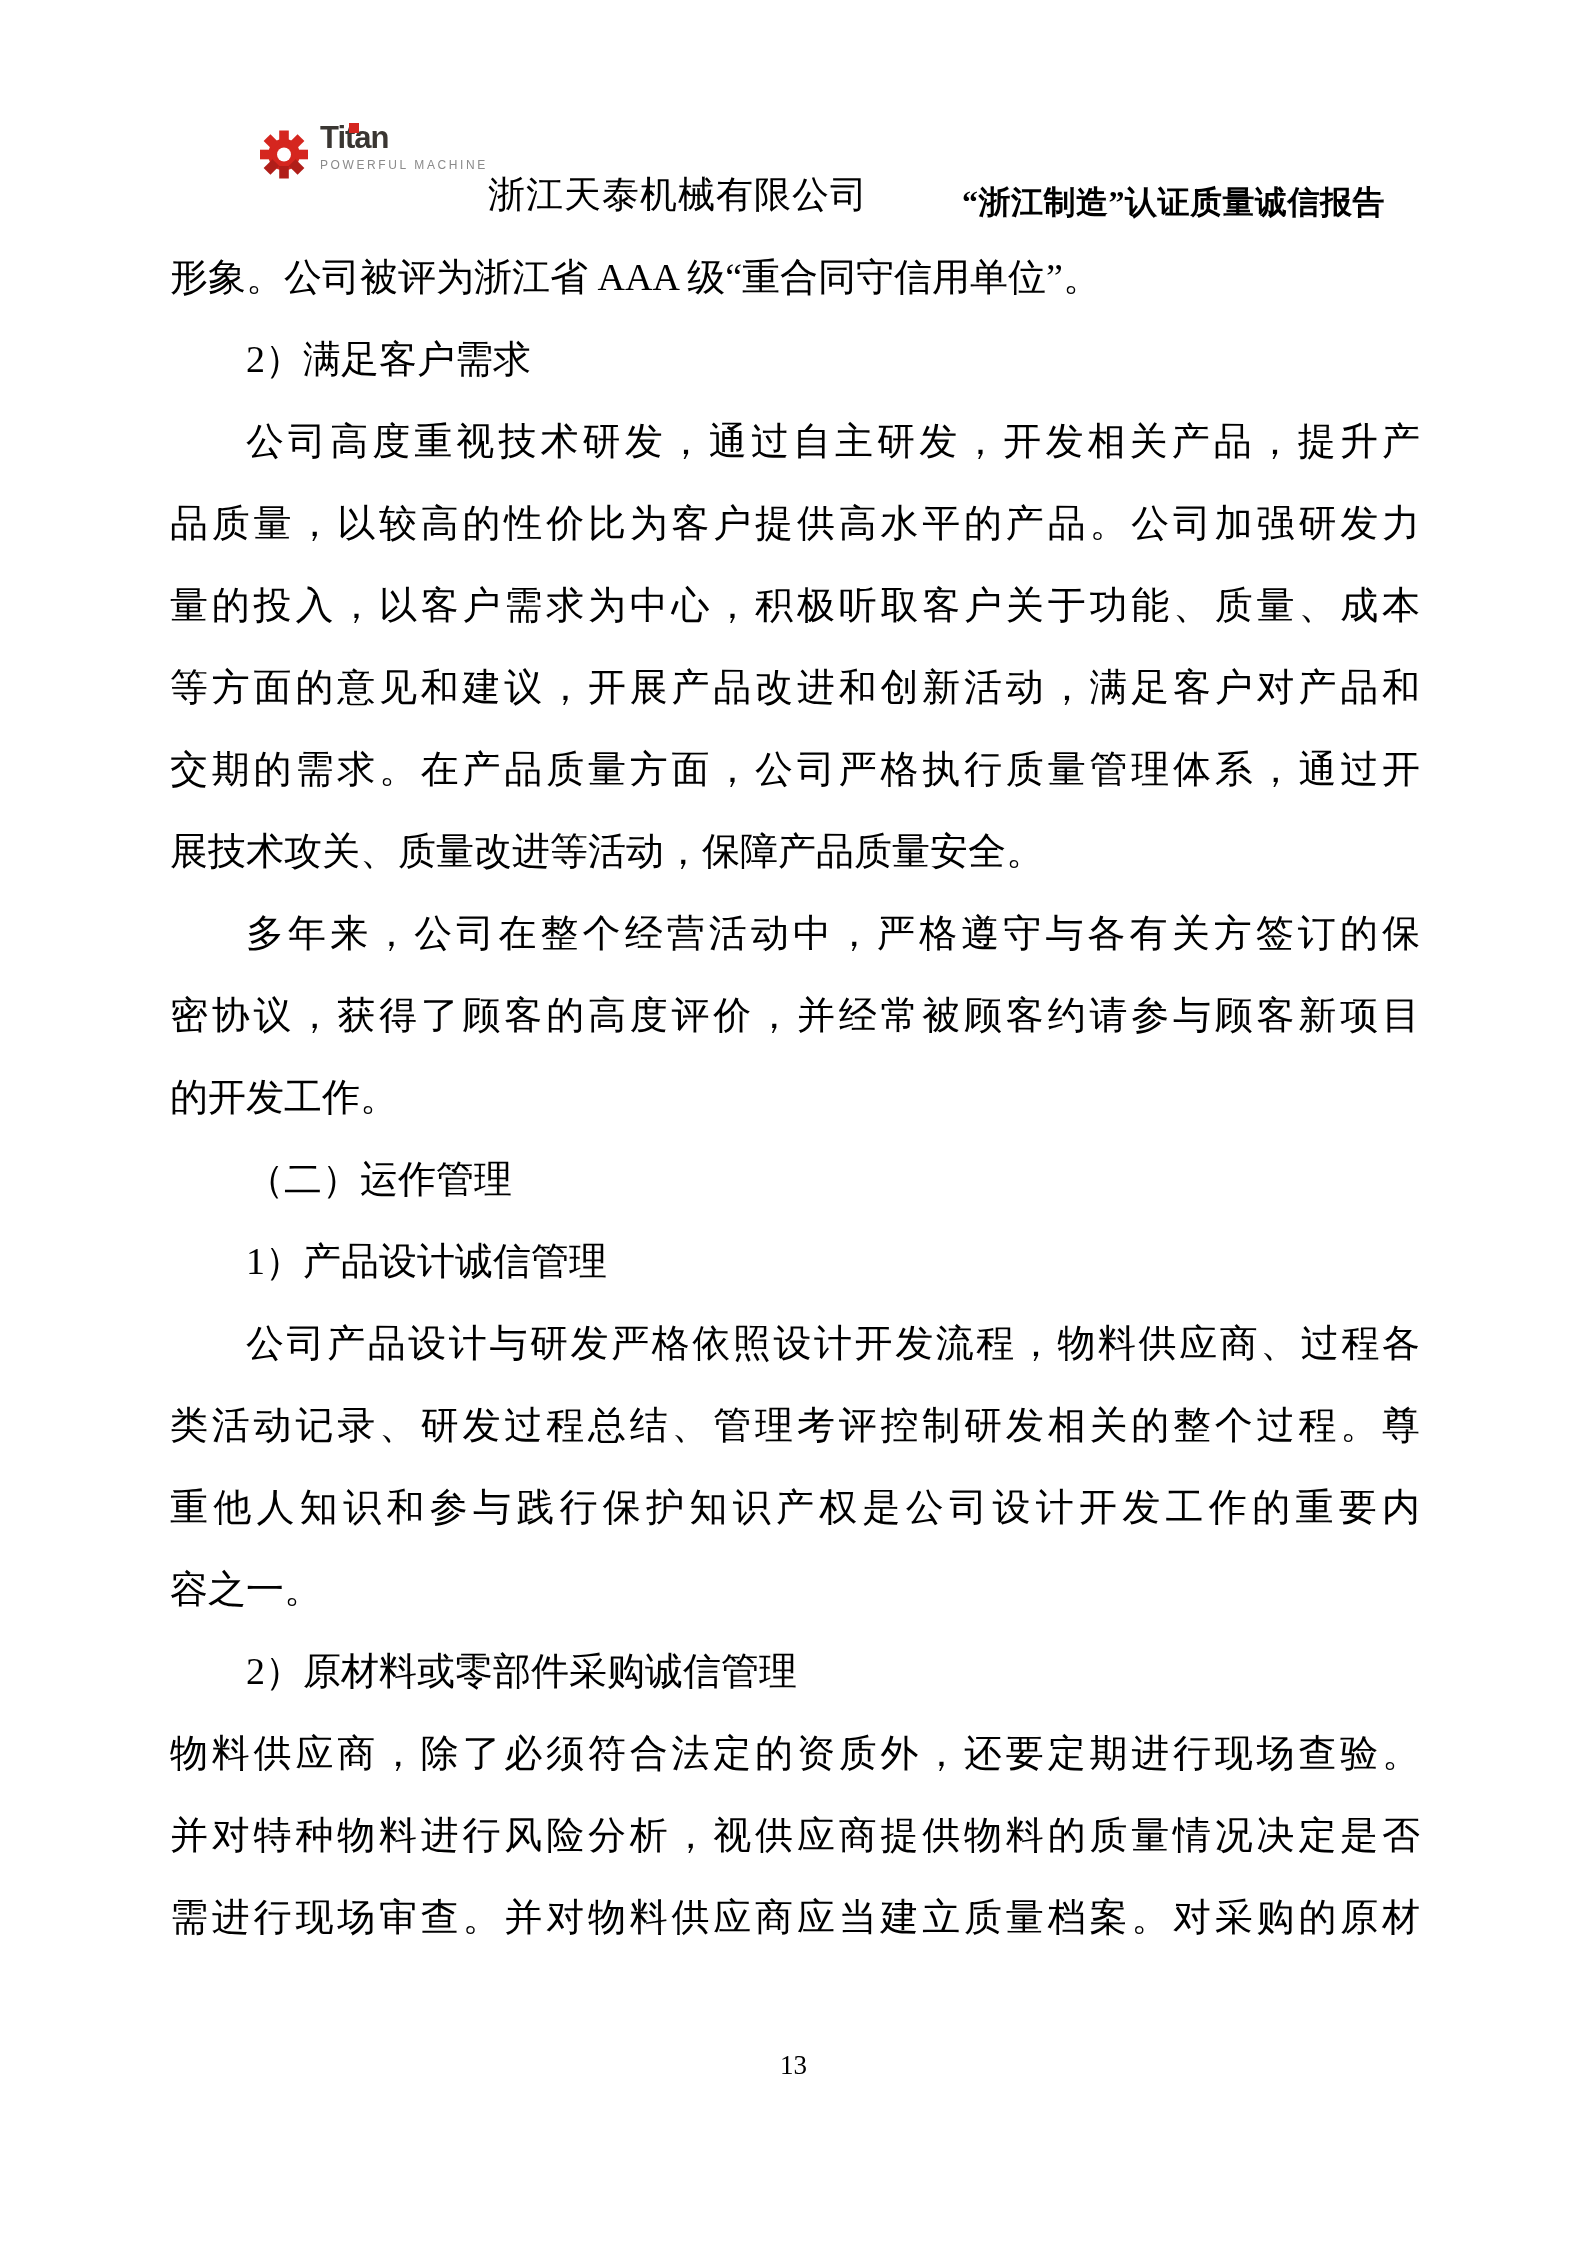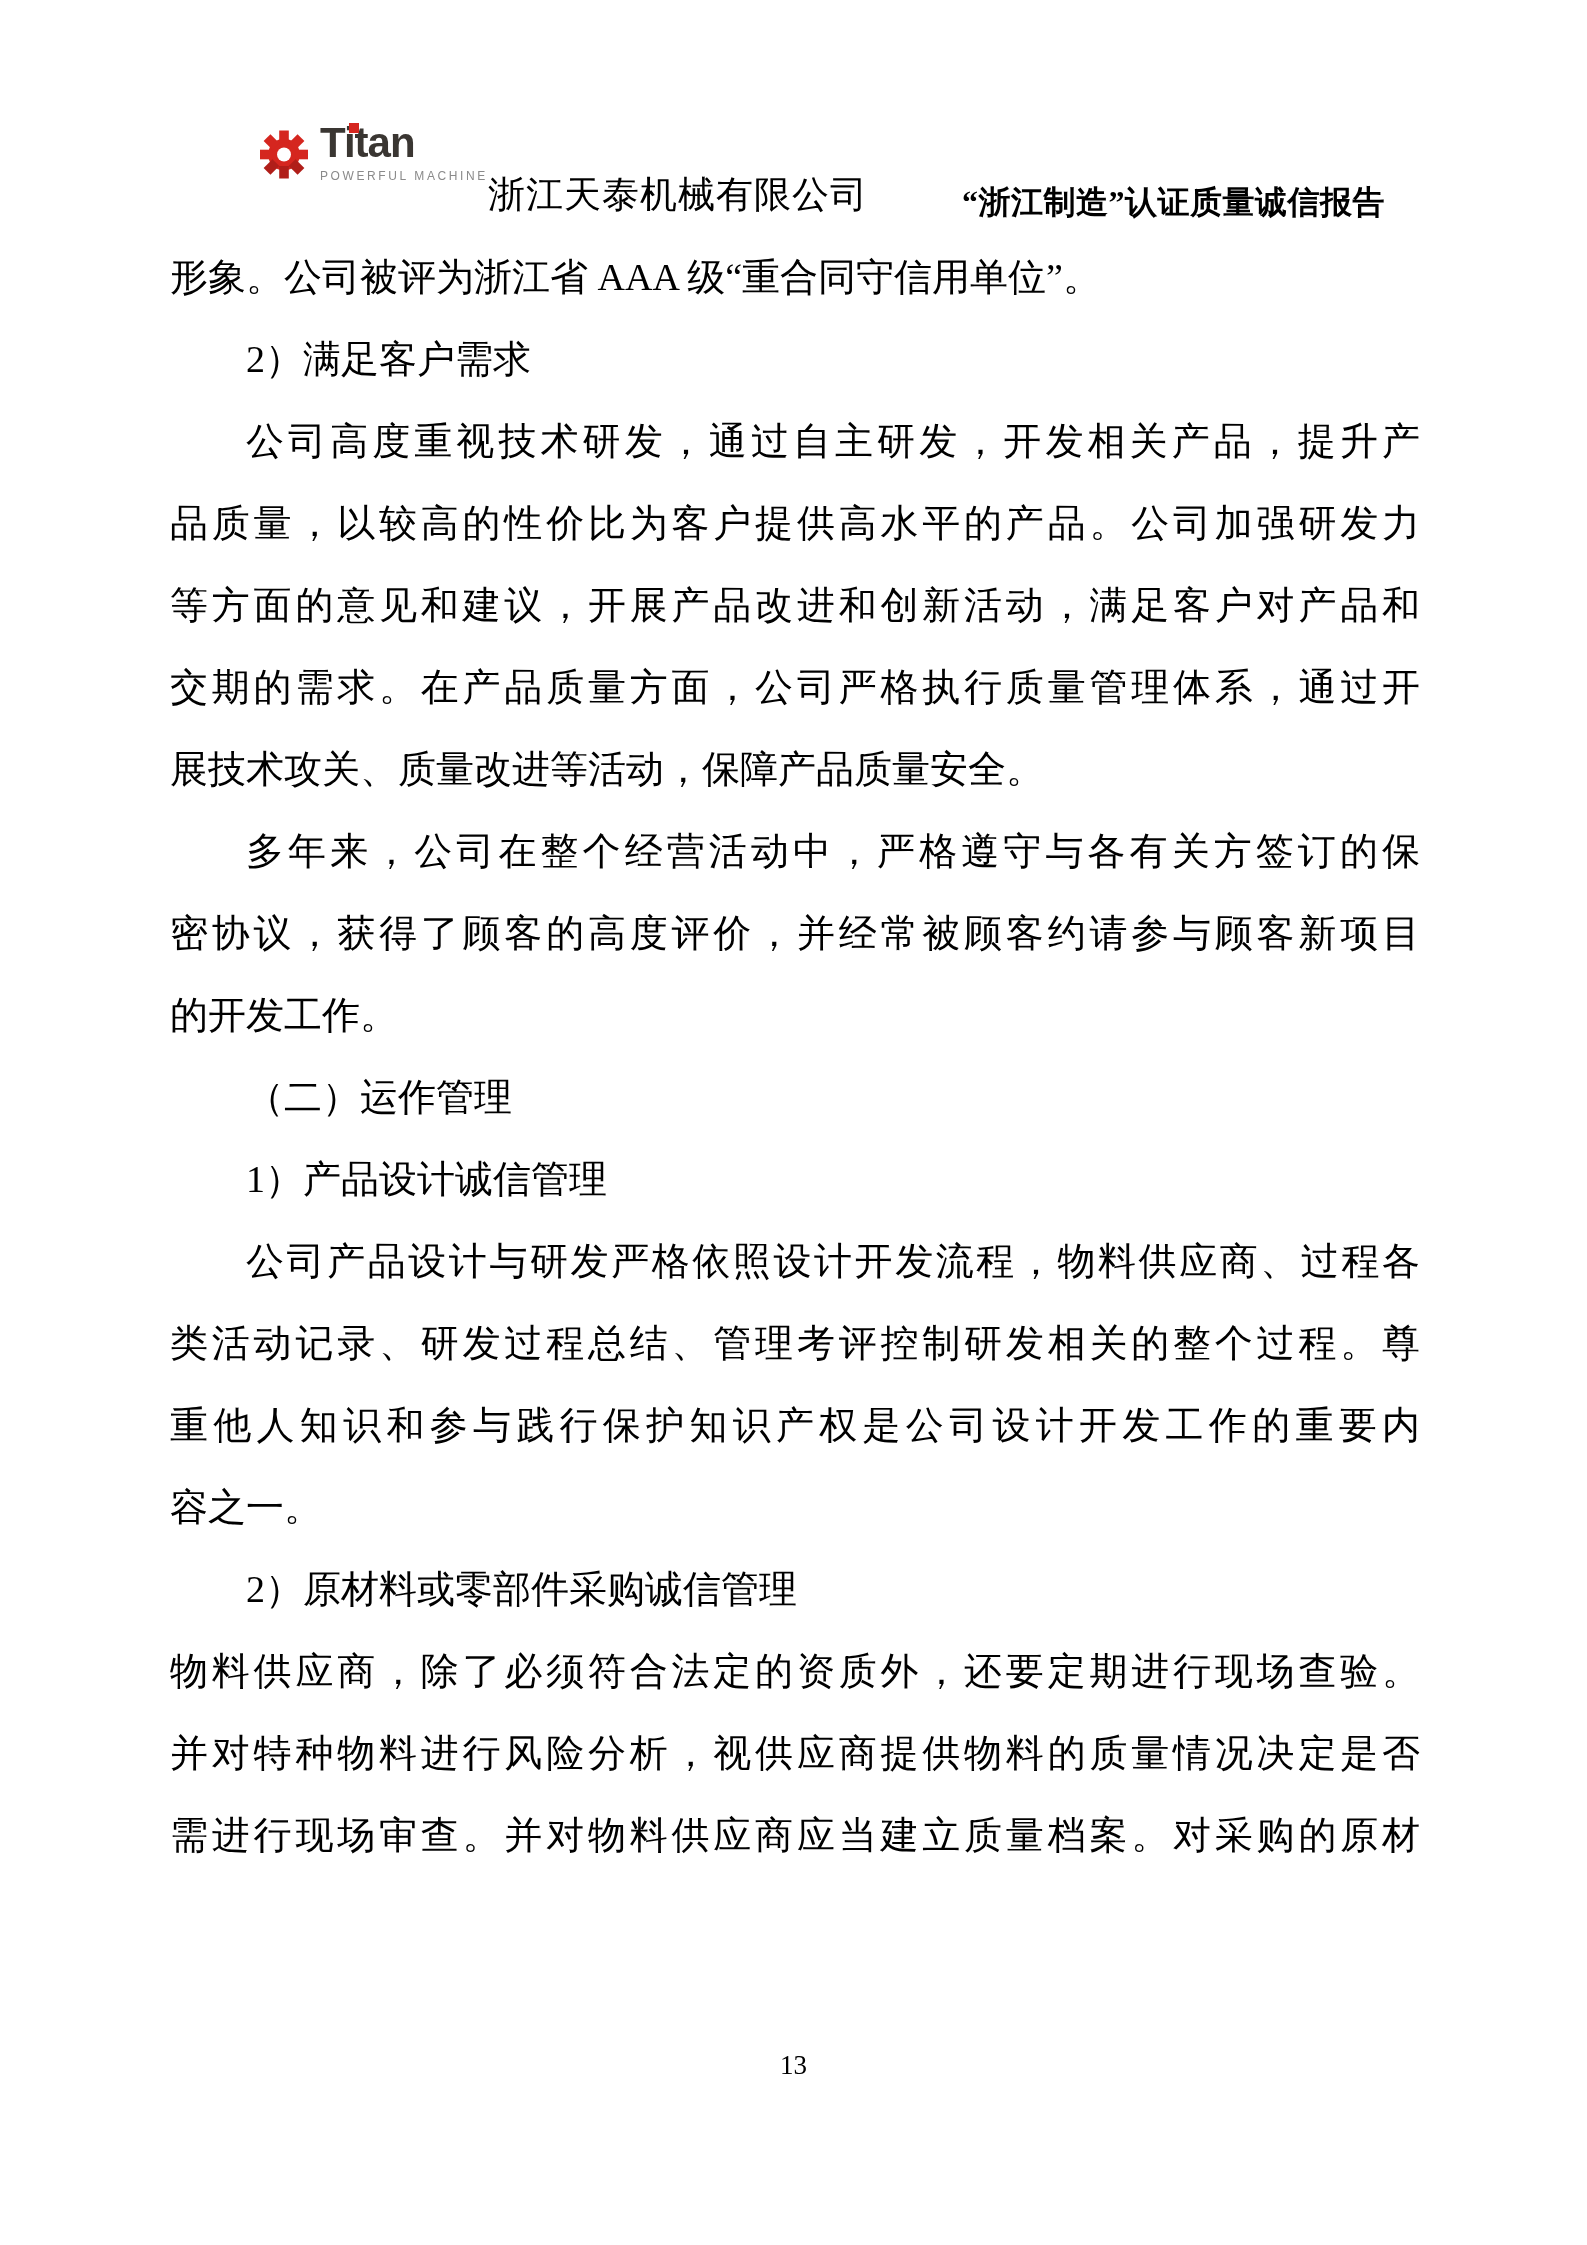--- a/index.html
+++ b/index.html
@@ -22,21 +22,21 @@
     display: flex;
     align-items: flex-start;
     gap: 12px;
   }
   .gear-wrap { width: 48px; height: 56px; margin-top: 6px; }
   .brand-block { display: flex; flex-direction: column; }
   .brand {
     position: relative;
     font-family: "Liberation Sans", "DejaVu Sans", sans-serif;
     font-weight: bold;
-    font-size: 42px;
+    font-size: 31px;
     line-height: 1.0;
     color: #3a3632;
     letter-spacing: -1px;
   }
   .i-dot {
     position: absolute;
     left: 29px;
     top: 1px;
     width: 10px;
     height: 10px;
@@ -131,20 +131,21 @@
   </div>
 
   <div class="company">浙江天泰机械有限公司</div>
   <div class="report-title">“浙江制造”认证质量诚信报告</div>
 
   <div class="doc-body">
       <div class="line">形象。公司被评为浙江省 AAA 级“重合同守信用单位”。</div>
       <div class="line indent">2）满足客户需求</div>
       <div class="line indent just">公司高度重视技术研发，通过自主研发，开发相关产品，提升产</div>
       <div class="line just">品质量，以较高的性价比为客户提供高水平的产品。公司加强研发力</div>
+      <div class="line just">量的投入，以客户需求为中心，积极听取客户关于功能、质量、成本</div>
       <div class="line just">等方面的意见和建议，开展产品改进和创新活动，满足客户对产品和</div>
       <div class="line just">交期的需求。在产品质量方面，公司严格执行质量管理体系，通过开</div>
       <div class="line">展技术攻关、质量改进等活动，保障产品质量安全。</div>
       <div class="line indent just">多年来，公司在整个经营活动中，严格遵守与各有关方签订的保</div>
       <div class="line just">密协议，获得了顾客的高度评价，并经常被顾客约请参与顾客新项目</div>
       <div class="line">的开发工作。</div>
       <div class="line indent">（二）运作管理</div>
       <div class="line indent">1）产品设计诚信管理</div>
       <div class="line indent just">公司产品设计与研发严格依照设计开发流程，物料供应商、过程各</div>
       <div class="line just">类活动记录、研发过程总结、管理考评控制研发相关的整个过程。尊</div>

